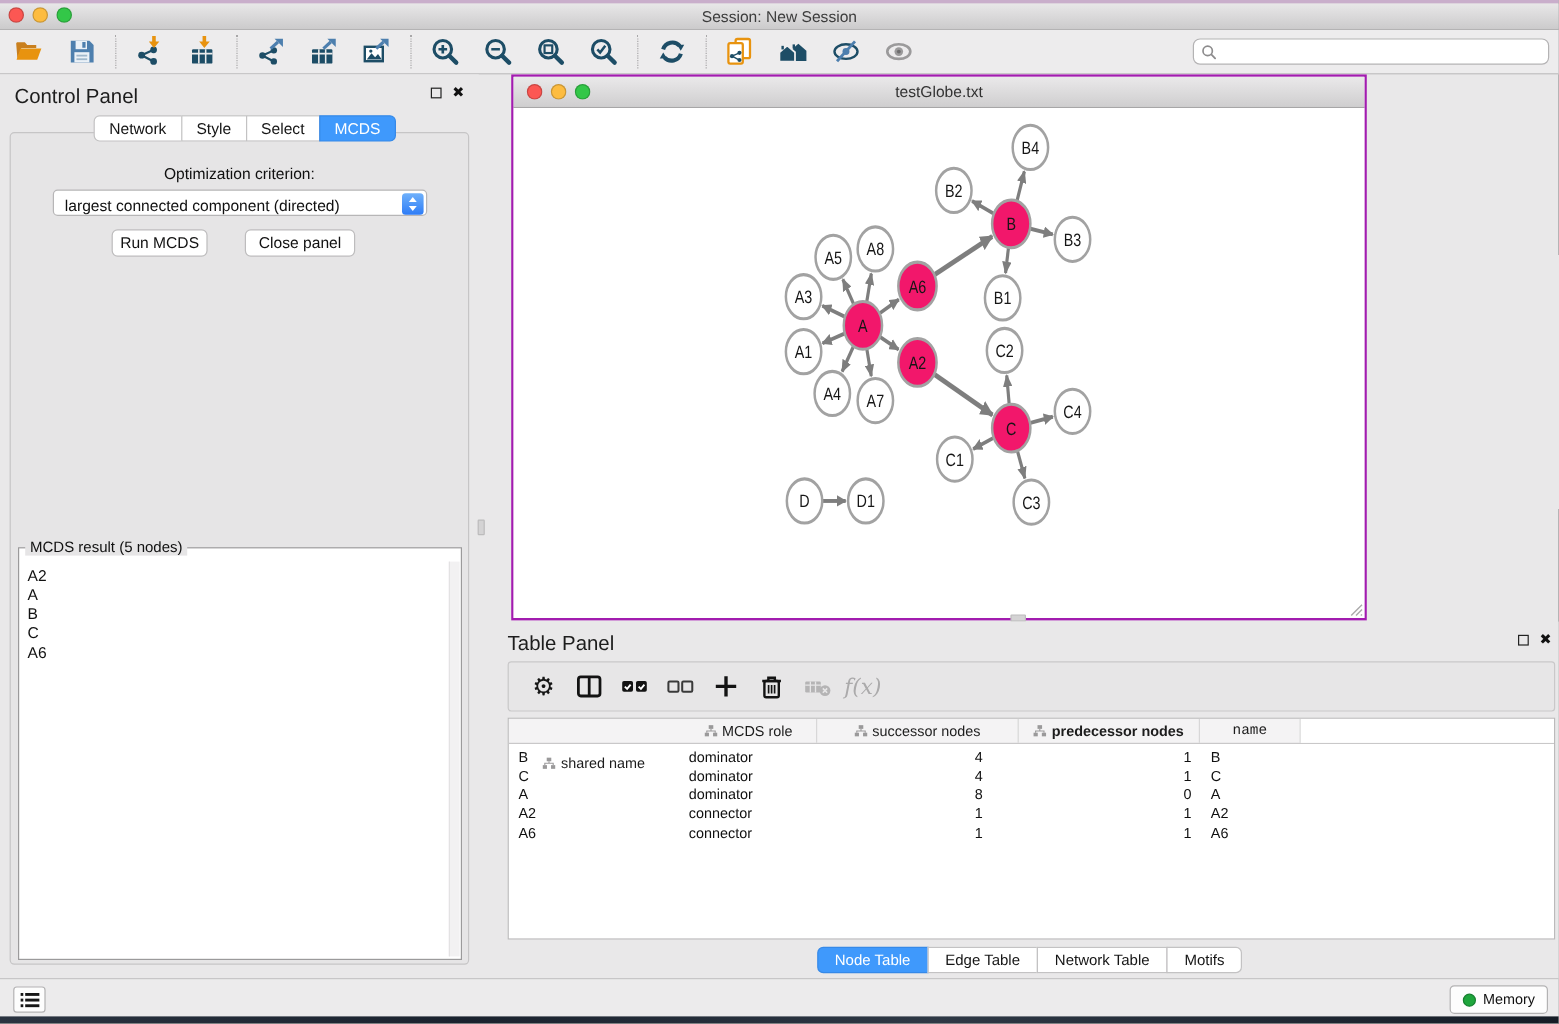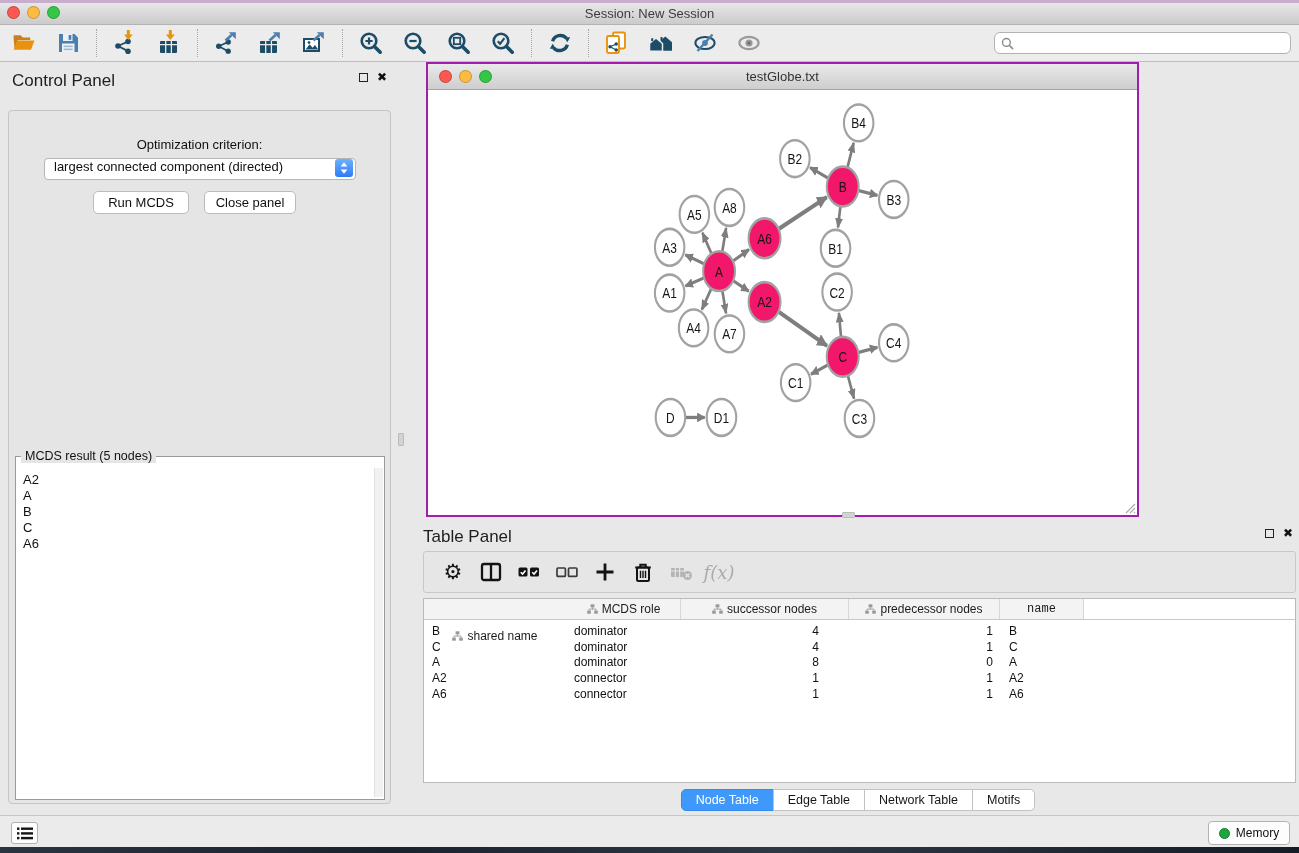--- a/index.html
+++ b/index.html
@@ -42,27 +42,27 @@
                   font-family:"Liberation Sans",sans-serif; }
   .seg .seg-btn:first-child { border-radius:5px 0 0 5px; margin-left:0; }
   .seg .seg-btn:last-child { border-radius:0 5px 5px 0; }
   .seg .seg-btn.active { background:#3F99FC; border-color:#3689E8; color:#fff; }
   .cp-tabs { position:absolute; left:78px; top:34px; z-index:3; }
 
   .cp-content { position:absolute; left:8px; top:48px; width:383px; height:694px;
                 background:#E6E5E6; border:1px solid #C6C5C6; border-radius:4px; }
   .opt-label { position:absolute; left:0; top:26px; width:100%; text-align:center; font-size:13px; color:#101010; }
   .dropdown { position:absolute; left:35px; top:47px; width:312px; height:22px; background:#fff;
-              border:1px solid #B7B6B7; border-radius:4px; display:flex; align-items:flex-start; }
+              border:1px solid #B7B6B7; border-radius:4px; display:flex; align-items:flex-end; }
   .dropdown .dd-text { font-size:13px; color:#101010; padding-left:9px; flex:1; white-space:nowrap; overflow:hidden; }
   .dd-stepper { width:18px; height:18px; margin-right:2px; border-radius:3px;
                 background:linear-gradient(#6FB1FB,#2E7CF6); display:flex; align-items:center; justify-content:center; }
   .cp-btn { position:absolute; top:80px; height:23px; background:#fff; border:1px solid #BDBCBD;
             border-radius:5px; font-size:13px; color:#111; font-family:"Liberation Sans",sans-serif; }
-  .btn-run { left:84px; width:96px; } .btn-close { left:195px; width:92px; }
+  .btn-run { left:84px; width:80px; } .btn-close { left:195px; width:92px; }
 
   .result-box { position:absolute; left:6px; top:345px; width:370px; height:344px;
                 background:#fff; border:1px solid #9B9A9B; }
   .result-label { position:absolute; left:5px; top:-8px; background:#E6E5E6; padding:0 4px;
                   font-size:12.5px; color:#111; white-space:nowrap; }
   .result-items { padding:15px 0 0 7px; }
   .result-items div { font-size:13px; color:#111; line-height:16px; }
   .result-scroll { position:absolute; right:1px; top:11px; bottom:2px; width:9px;
                    background:#F2F1F2; border-left:1px solid #E3E2E3; }
 
@@ -330,20 +330,26 @@
       <input type="text" placeholder="" style="">
     </div>
   </div>
 
   <div class="control-panel">
     <span class="panel-head">Control Panel</span>
     <span class="mini-icons">
       <span class="float-ico"></span>
       <span class="close-ico">✖</span>
     </span>
+    <div class="seg cp-tabs" id="cp-tabs">
+        <button class="seg-btn">Network</button>
+        <button class="seg-btn">Style</button>
+        <button class="seg-btn">Select</button>
+        <button class="seg-btn active">MCDS</button>
+      </div>
     <div class="cp-content">
       <div class="opt-label">Optimization criterion:</div>
       <div class="dropdown">
         <span class="dd-text">largest connected component (directed)</span>
         <span class="dd-stepper">
           <svg width="10" height="14" viewBox="0 0 10 14">
             <path d="M5 1.2 8.3 5.4H1.7z" fill="#fff"></path>
             <path d="M5 12.8 1.7 8.6h6.6z" fill="#fff"></path>
           </svg>
         </span>
@@ -551,21 +557,21 @@
             <svg width="11" height="10" viewBox="0 0 11 10">
     <g fill="#9a999a">
                 <rect x="3.6" y="0.3" width="3.8" height="3.1"></rect>
                 <rect x="0.2" y="6.6" width="3.6" height="3.1"></rect>
     <rect x="7.2" y="6.6" width="3.6" height="3.1"></rect>
               </g>
     <path d="M5.5 3.4v1.7M2 6.6V5.1h7v1.5" stroke="#9a999a" stroke-width="0.9" fill="none"></path>
             </svg>
             <span>successor nodes</span>
           </div>
-          <div class="nt-hcell" style="width: 151px;">
+          <div class="nt-hcell" style="width: 151px; font-weight: bold;">
             <svg width="11" height="10" viewBox="0 0 11 10">
     <g fill="#9a999a">
                 <rect x="3.6" y="0.3" width="3.8" height="3.1"></rect>
                 <rect x="0.2" y="6.6" width="3.6" height="3.1"></rect>
     <rect x="7.2" y="6.6" width="3.6" height="3.1"></rect>
               </g>
     <path d="M5.5 3.4v1.7M2 6.6V5.1h7v1.5" stroke="#9a999a" stroke-width="0.9" fill="none"></path>
             </svg>
             <span>predecessor nodes</span>
           </div>

